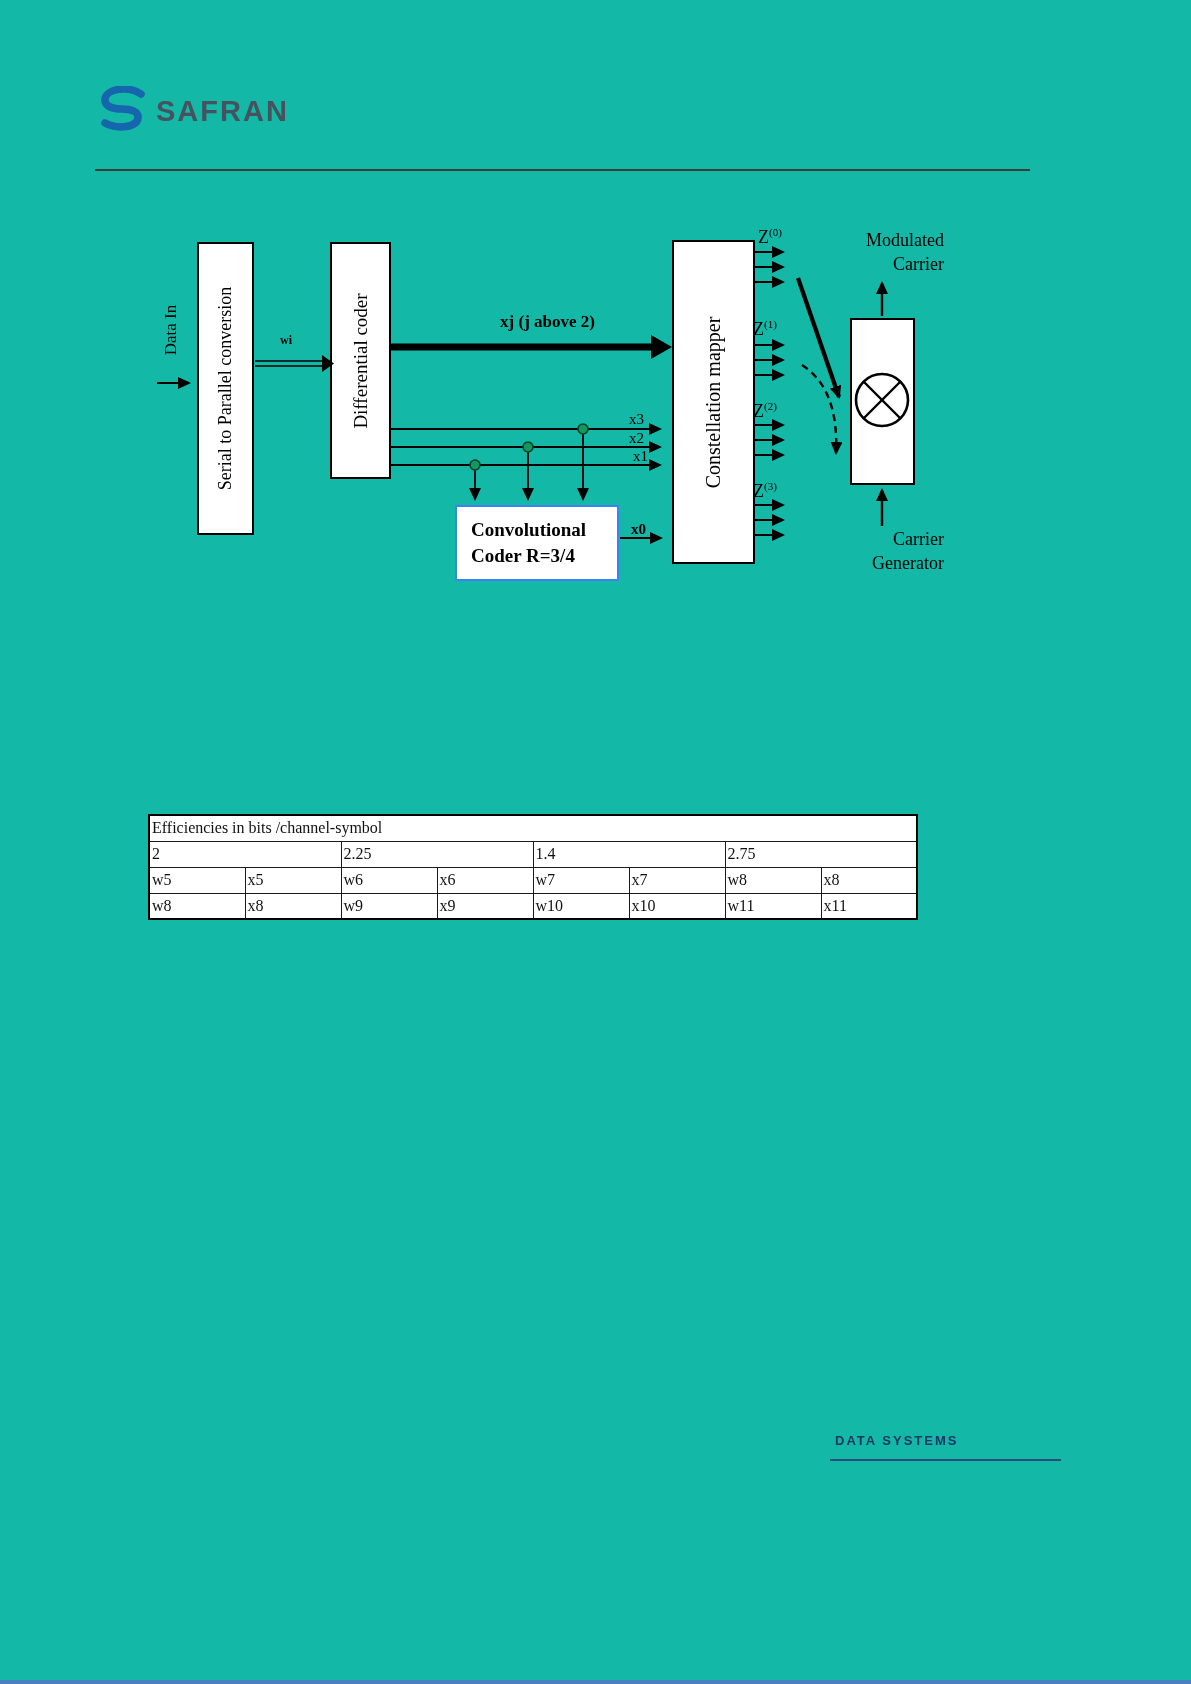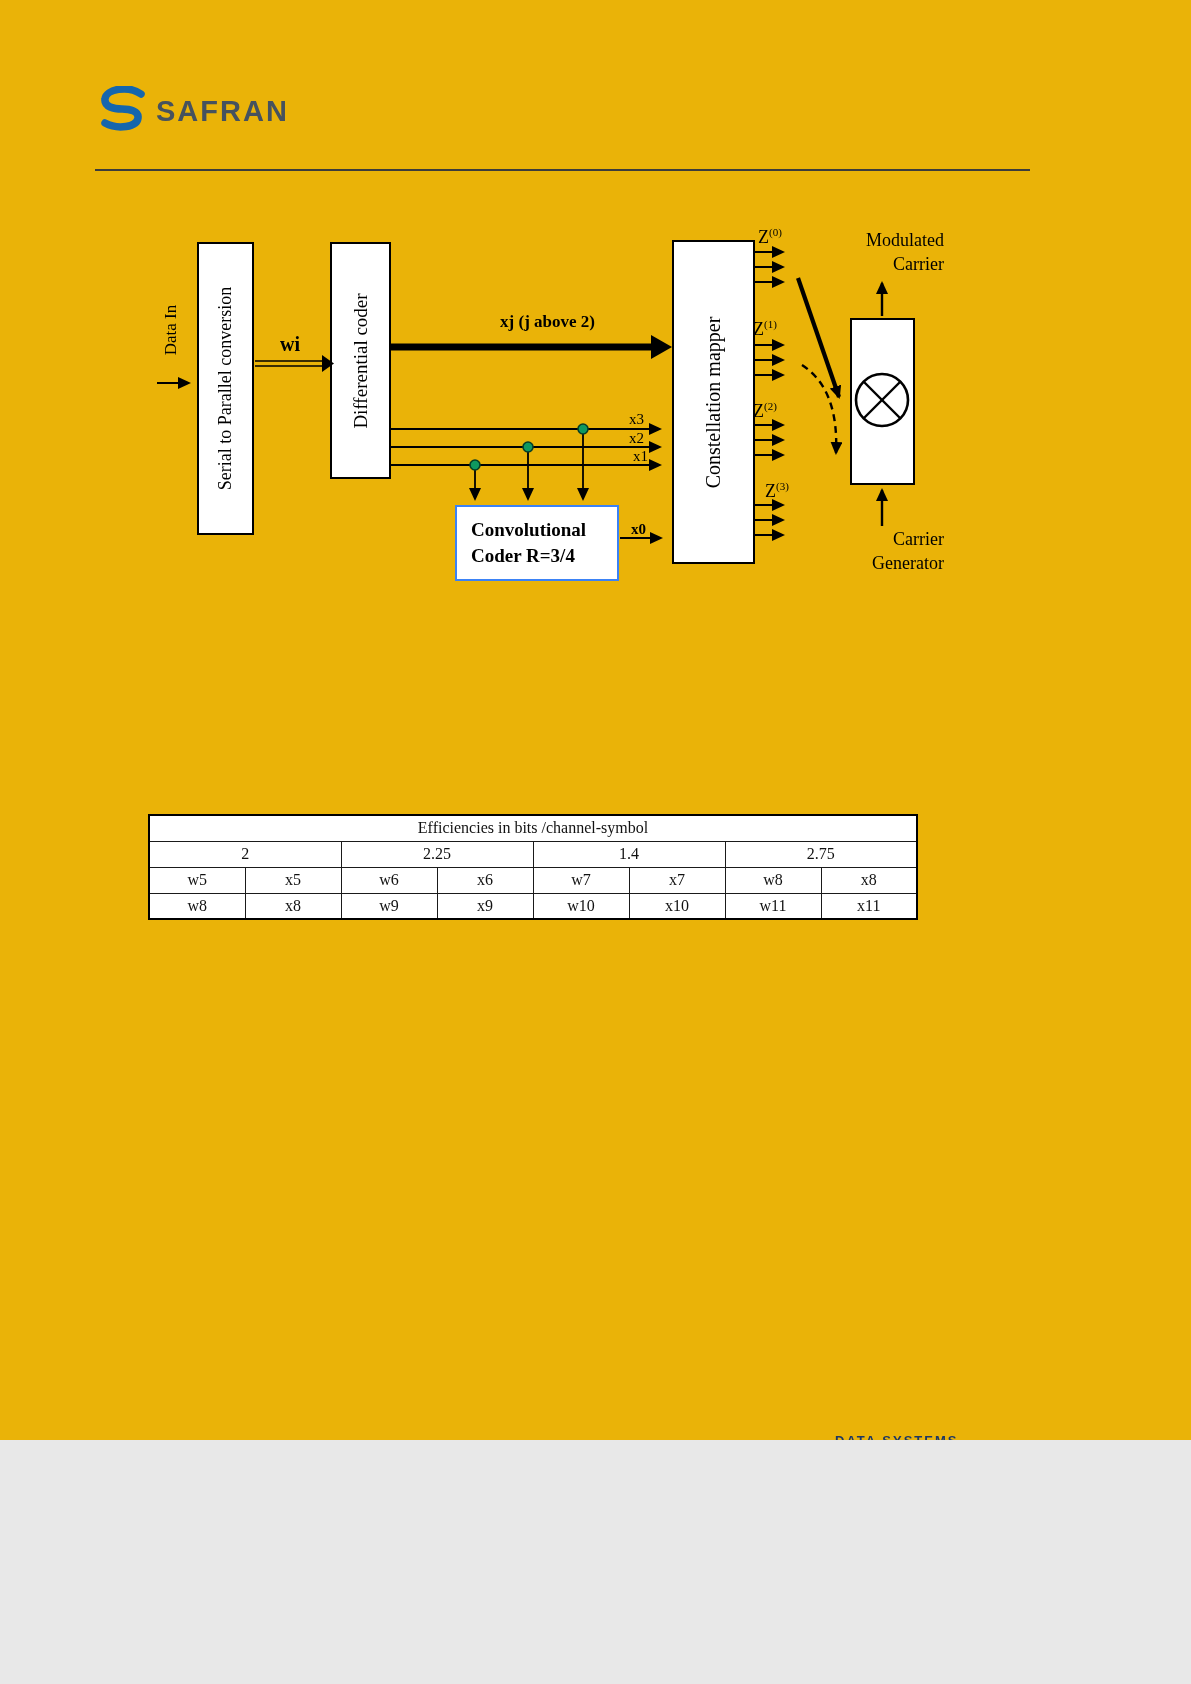--- a/index.html
+++ b/index.html
@@ -1,40 +1,40 @@
 <!DOCTYPE html>
 <html><head>
 <meta charset="utf-8">
 <style>
   * { box-sizing: border-box; margin: 0; padding: 0; }
   body { background: #e8e8e8; font-family: "Liberation Serif", "DejaVu Serif", serif; }
   .page {
     position: relative;
-    width: 1191px; height: 1440px;
+    width: 1191px; height: 1684px;
     margin: 0 auto;
-    background: #eab308;
+    background: #14b8a6;
     overflow: hidden;
   }
 
   
   .logo-wrap { position: absolute; left: 98px; top: 86px; display: flex; align-items: center; }
   .logo-text {
     font-family: "Liberation Sans", sans-serif;
     font-weight: bold; font-size: 29px; letter-spacing: 2px;
     color: #46525e; margin-left: 10px; margin-top: 4px;
   }
   .header-rule { position: absolute; left: 95px; top: 169px; width: 935px; height: 2px; background: #3c3c3c; }
 
   
   .vbox {
     position: absolute; border: 2px solid #000; background: #fff;
     display: flex; align-items: center; justify-content: center;
   }
   .vtext { transform: rotate(-90deg); white-space: nowrap; font-size: 19px; color: #000; }
-  .lbl { position: absolute; color: #000; font-size: 20px; white-space: nowrap; }
+  .lbl { position: absolute; color: #000; font-size: 12px; white-space: nowrap; }
   .bold { font-weight: bold; }
   .center { text-align: right; }
   .zlabel { position: absolute; font-size: 18px; color: #000; white-space: nowrap; }
   .zlabel sup { font-size: 11px; }
   .convbox {
     position: absolute; border: 2px solid #3b82f6; background: #fff;
     padding: 10px 8px 6px 14px; font-size: 19px; font-weight: bold; line-height: 1.35;
   }
   .diagram-svg { position: absolute; left: 95px; top: 215px; pointer-events: none; }
   .rot-label { position: absolute; display: flex; align-items: center; justify-content: center; }
@@ -42,21 +42,21 @@
 
   
   .eff-table {
     position: absolute; left: 148px; top: 814px; width: 770px;
     border-collapse: collapse; table-layout: fixed;
     font-size: 16px; color: #111;
     border: 2px solid #000;
     background: #fff;
   }
   .eff-table td {
-    border: 1px solid #1a1a1a; text-align: center; padding: 3px 2px; height: 26px;
+    border: 1px solid #1a1a1a; text-align: left; padding: 3px 2px; height: 26px;
   }
   .t-title td { font-size: 16px; }
 
   
   .footer-brand {
     position: absolute; left: 835px; top: 1433px;
     font-family: "Liberation Sans", sans-serif;
     font-weight: bold; font-size: 13px; letter-spacing: 2px; color: #1c3764;
   }
   .footer-line { position: absolute; left: 830px; top: 1459px; width: 231px; height: 2px; background: #2e4a7a; }
@@ -107,21 +107,21 @@
 
   <div class="zlabel" style="left:758px; top:226px;">
     <span>Z</span><sup>(0)</sup>
   </div>
   <div class="zlabel" style="left:753px; top:318px;">
     <span>Z</span><sup>(1)</sup>
   </div>
   <div class="zlabel" style="left:753px; top:400px;">
     <span>Z</span><sup>(2)</sup>
   </div>
-  <div class="zlabel" style="left:753px; top:480px;padding-left:12px;">
+  <div class="zlabel" style="left:753px; top:480px;">
     <span>Z</span><sup>(3)</sup>
   </div>
 
   <div class="vbox" style="left:850px; top:318px; width:65px; height:167px;"></div>
 
   <div class="lbl center" style="left:822px; top:228px; width:122px; font-size:18px; line-height:1.35; white-space:normal;">
     <div>Modulated</div>
     <div>Carrier</div>
   </div>
 

